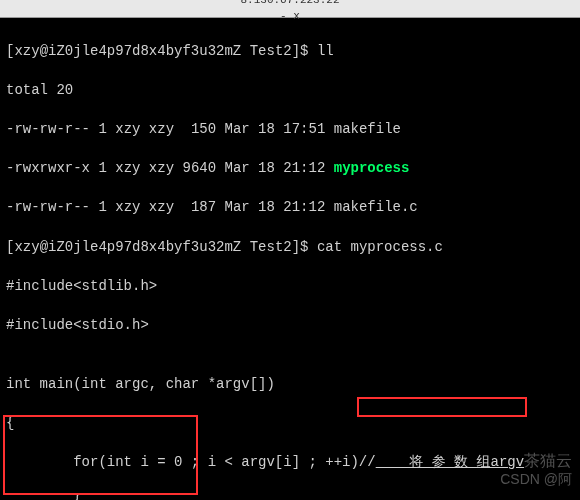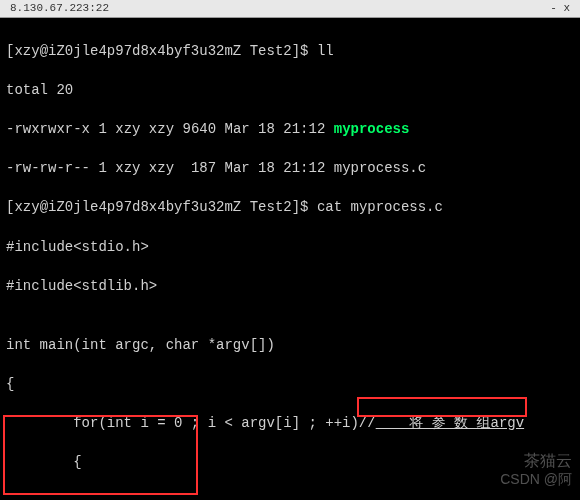--- a/index.html
+++ b/index.html
@@ -13,24 +13,25 @@
     height: 500px;
     overflow: hidden;
     position: relative;
   }
   .titlebar {
     background: #e8e8e8;
     color: #333;
     height: 18px;
     font-size: 11px;
     display: flex;
-    justify-content: space-between;
+    justify-content: center;
     align-items: center;
     padding: 0 4px;
     border-bottom: 1px solid #999;
+    flex-direction: column;
   }
   .titlebar .ip { padding: 0 6px; }
   .titlebar .close { padding: 0 6px; cursor: default; }
   .term {
     padding: 4px 6px;
     white-space: pre;
   }
   .green { color: #00ff66; font-weight: bold; margin-top: 8px; }
   .redbox1 {
     position: absolute;
@@ -63,25 +64,26 @@
 <body>
 
 <div class="titlebar">
   <span class="ip">8.130.67.223:22</span>
   <span class="close">- x</span>
 </div>
 
 <div class="term">
 <span class="line">[<span>xzy</span>@<span>iZ0jle4p97d8x4byf3u32mZ</span> <span>Test2</span>]<span>$</span> <span>ll</span></span>
 <span class="line">total 20</span>
+<span class="line"><span>-rw-rw-r--</span> <span>1</span> <span>xzy</span> <span>xzy</span> <span> 150</span> <span>Mar 18 17:51</span> <span>makefile</span></span>
 <span class="line"><span>-rwxrwxr-x</span> <span>1</span> <span>xzy</span> <span>xzy</span> <span>9640</span> <span>Mar 18 21:12</span> <span class="green">myprocess</span></span>
-<span class="line"><span>-rw-rw-r--</span> <span>1</span> <span>xzy</span> <span>xzy</span> <span> 187</span> <span>Mar 18 21:12</span> <span>myprocess.c</span></span>
+<span class="line"><span>-rw-rw-r--</span> <span>1</span> <span>xzy</span> <span>xzy</span> <span> 187</span> <span>Mar 18 21:12</span> <span>makefile.c</span></span>
 <span class="line">[<span>xzy</span>@<span>iZ0jle4p97d8x4byf3u32mZ</span> <span>Test2</span>]<span>$</span> <span>cat myprocess.c</span></span>
+<span class="line">#include&lt;stdlib.h&gt;</span>
 <span class="line">#include&lt;stdio.h&gt;</span>
-<span class="line">#include&lt;stdlib.h&gt;</span>
 <span class="line"></span>
 <span class="line">int main(int argc, char *argv[])</span>
 <span class="line">{</span>
 <span class="line"><span>        for(int i = 0 ; i &lt; argv[i] ; ++i)//</span><span class="cmt">    将 参 数 组argv</span></span>
 <span class="line">        {</span>
 
 
 
 
 

